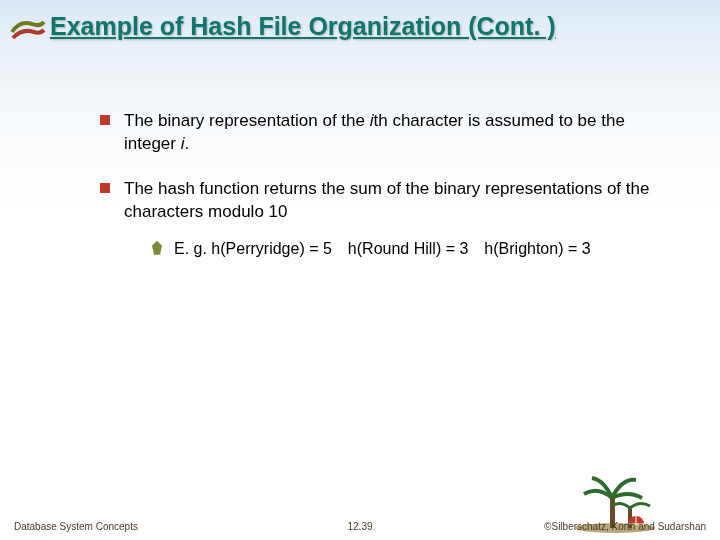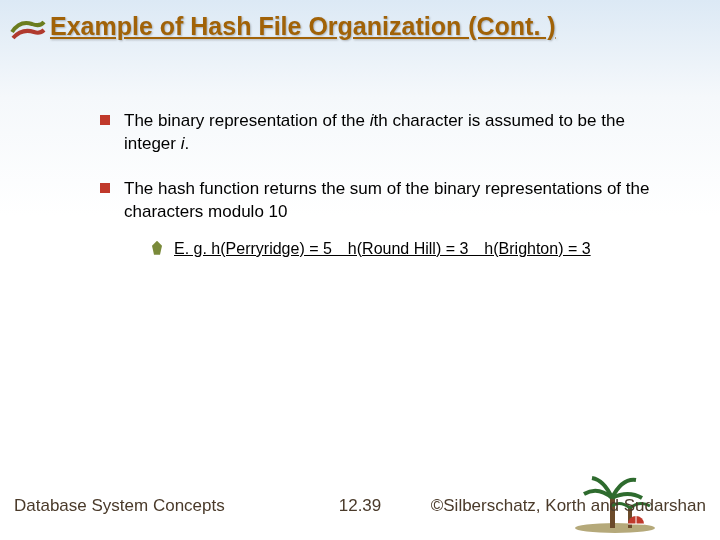--- a/index.html
+++ b/index.html
@@ -18,21 +18,21 @@
     width: 36px;
     height: 28px;
   }
   .title {
     position: absolute;
     top: 12px;
     left: 50px;
     right: 20px;
     font-size: 25px;
     font-weight: bold;
-    color: #a16207;
+    color: #0f766e;
     text-shadow: 1px 1px 2px rgba(0,0,0,0.25);
     text-decoration: underline;
   }
   .content {
     position: absolute;
     top: 110px;
     left: 50px;
     right: 50px;
     color: #000;
     font-size: 17px;
@@ -45,41 +45,41 @@
   .bullet-list li::before {
     content: "";
     position: absolute;
     left: 0;
     top: 5px;
     width: 10px;
     height: 10px;
     background: #c0392b;
   }
   .sub-list { list-style: none; margin-left: 28px; margin-top: 14px; }
-  .sub-list li { padding-left: 22px; margin-bottom: 0; font-size: 16px; text-decoration: underline; }
+  .sub-list li { padding-left: 22px; margin-bottom: 0; font-size: 16px; }
   .sub-list li::before {
     content: "";
     position: absolute;
     left: 0;
     top: 3px;
     width: 10px;
     height: 14px;
     background: #7a8a3a;
     clip-path: polygon(50% 0, 100% 35%, 80% 100%, 20% 100%, 0 35%);
   }
   .footer {
     position: absolute;
-    bottom: 24px;
+    bottom: 8px;
     left: 0;
     right: 0;
     padding: 0 14px;
     display: flex;
     justify-content: space-between;
     align-items: flex-end;
-    font-size: 17px;
+    font-size: 10px;
     color: #4a3a2a;
   }
   .footer-center { position: absolute; left: 50%; transform: translateX(-50%); margin-top: 36px; }
   .palm {
     position: absolute;
     bottom: 6px;
     right: 60px;
     width: 90px;
     height: 70px;
   }

